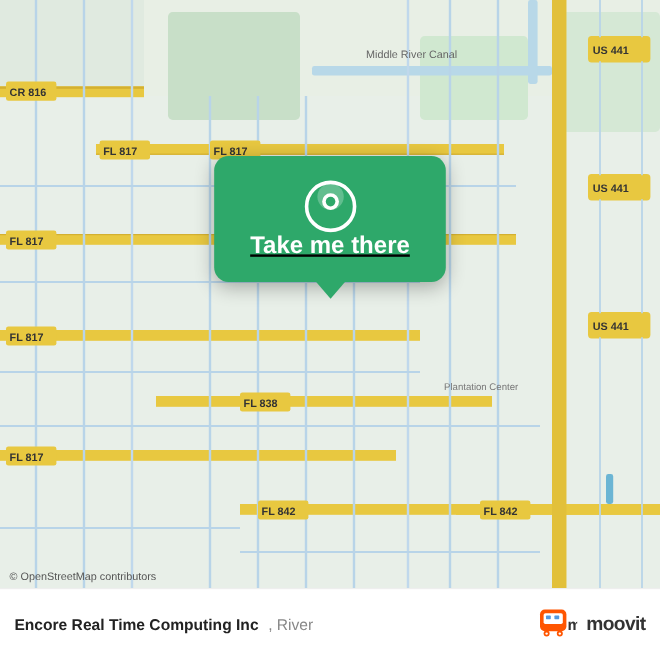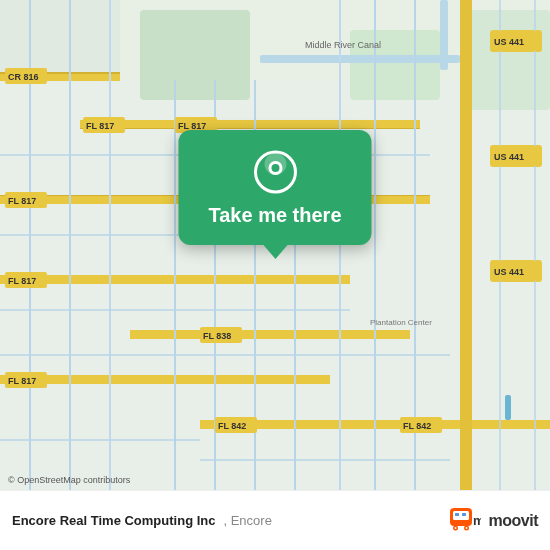--- a/index.html
+++ b/index.html
@@ -62,24 +62,24 @@
       position: absolute;
       top: 130px;
       left: 50%;
       transform: translateX(-50%);
       background: #2ea86a;
       border-radius: 12px;
       padding: 20px 30px 18px 30px;
       display: flex;
       flex-direction: column;
       align-items: center;
-      gap: 10px;
       box-shadow: 0 4px 16px rgba(0,0,0,0.3);
       z-index: 10;
       min-width: 180px;
+      text-decoration: underline;
     }
 
     .pin-icon {
       width: 44px;
       height: 44px;
     }
 
     .take-me-btn {
       background: transparent;
       border: none;
@@ -250,21 +250,21 @@
 
       <rect x="7" y="9" width="5" height="4" rx="1" fill="#4488cc"></rect>
       <rect x="14" y="9" width="5" height="4" rx="1" fill="#4488cc"></rect>
     </svg>
     <span class="moovit-text">moovit</span>
   </div>
 </div>
 
 <div style="position:absolute; bottom:0; left:0; width:550px; height:60px; background:#fff; border-top:1px solid #eee; display:flex; align-items:center; padding: 0 12px; gap:8px;">
   <span style="font-size:13px; color:#222; font-weight:bold;">Encore Real Time Computing Inc</span>
-  <span style="font-size:13px; color:#888;">, Encore</span>
+  <span style="font-size:13px; color:#888;">, River</span>
   <div style="flex:1;"></div>
   <svg width="32" height="32" viewBox="0 0 32 32" xmlns="http://www.w3.org/2000/svg">
     <rect x="1" y="3" width="22" height="18" rx="4" fill="#ff5500"></rect>
     <rect x="4" y="6" width="16" height="9" rx="1.5" fill="white"></rect>
     <circle cx="6.5" cy="23" r="2.5" fill="#ff5500"></circle>
     <circle cx="17.5" cy="23" r="2.5" fill="#ff5500"></circle>
     <circle cx="6.5" cy="23" r="1" fill="white"></circle>
     <circle cx="17.5" cy="23" r="1" fill="white"></circle>
     <rect x="6" y="8" width="4" height="3" rx="0.5" fill="#5599dd"></rect>
     <rect x="13" y="8" width="4" height="3" rx="0.5" fill="#5599dd"></rect>

